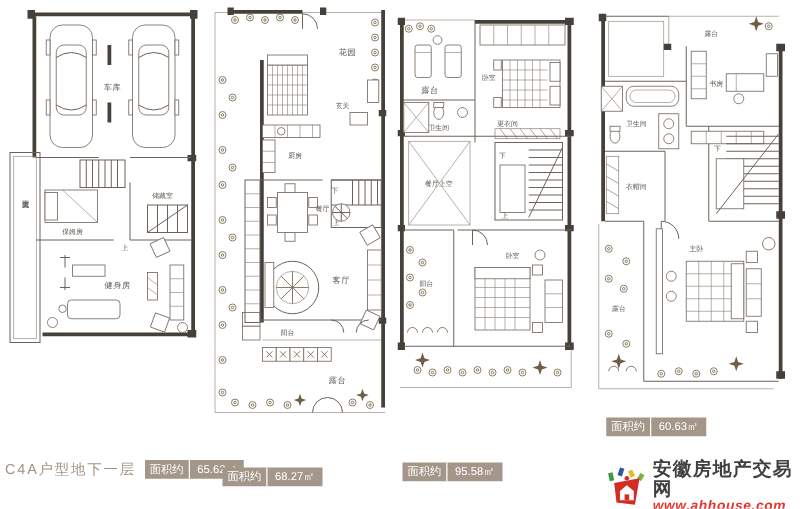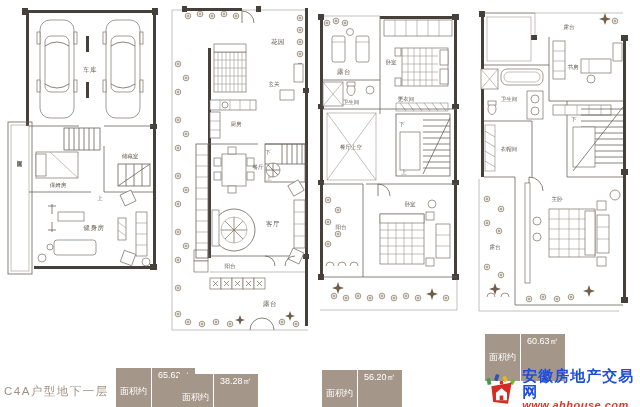--- a/index.html
+++ b/index.html
@@ -15,25 +15,25 @@
   .lt{stroke:#8a8178;fill:none;stroke-width:0.5;}
   .fn{stroke:#7a7168;fill:#ffffff;stroke-width:0.7;}
   .hatch{stroke:#7a7168;fill:none;stroke-width:0.5;}
   .txt{fill:#5d564e;font-size:6.5px;letter-spacing:0.5px;}
   .txs{fill:#5d564e;font-size:5.5px;}
   .plant{stroke:#7a6a50;fill:none;stroke-width:0.7;}
   .star{fill:#6f5f46;stroke:none;}
   .title-row{position:absolute;display:flex;align-items:center;gap:7px;white-space:nowrap;}
   .plan-name{color:#a29181;font-size:11.5px;letter-spacing:1.5px;}
   .badge{display:inline-flex;align-items:stretch;background:#a5968a;color:#ffffff;font-size:9px;line-height:1;}
-  .badge .prefix{padding:19px 4px;border-right:1px solid #ffffff;}
+  .badge .prefix{padding:3px 4px;border-right:1px solid #ffffff;}
   .badge .value{padding:3px 6px;}
   .logo{position:absolute;left:484px;top:368px;display:flex;align-items:center;gap:5px;}
   .logo-text{display:flex;flex-direction:column;line-height:1.05;}
-  .logo-name{color:#1d4ed8;font-size:15px;font-weight:bold;letter-spacing:1px;}
+  .logo-name{color:#404040;font-size:15px;font-weight:bold;letter-spacing:1px;}
   .logo-url{color:#e2352b;font-size:11px;font-weight:bold;font-style:italic;letter-spacing:0.5px;}
 </style>
 </head>
 <body>
 
 <div class="plan" style="left:6px;top:6px;">
 <svg width="160" height="286" viewBox="0 0 160 286">
 
   <rect class="w" x="20" y="4" width="130" height="3"></rect>
   <rect class="w" x="16" y="2" width="6" height="7"></rect>
@@ -487,28 +487,28 @@
   <span class="plan-name">C4A户型地下一层</span>
   <span class="badge">
     <span class="prefix">面积约</span>
     <span class="value">65.62㎡</span>
   </span>
 </div>
 
 <div class="title-row" style="left:178px;top:374px;">
   <span class="badge">
     <span class="prefix">面积约</span>
-    <span class="value">38.28㎡</span>
+    <span class="value">68.27㎡</span>
   </span>
 </div>
 
 <div class="title-row" style="left:322px;top:370px;">
   <span class="badge">
     <span class="prefix">面积约</span>
-    <span class="value">56.20㎡</span>
+    <span class="value">95.58㎡</span>
   </span>
 </div>
 
 <div class="title-row" style="left:485px;top:334px;">
   <span class="badge">
     <span class="prefix">面积约</span>
     <span class="value">60.63㎡</span>
   </span>
 </div>
 

